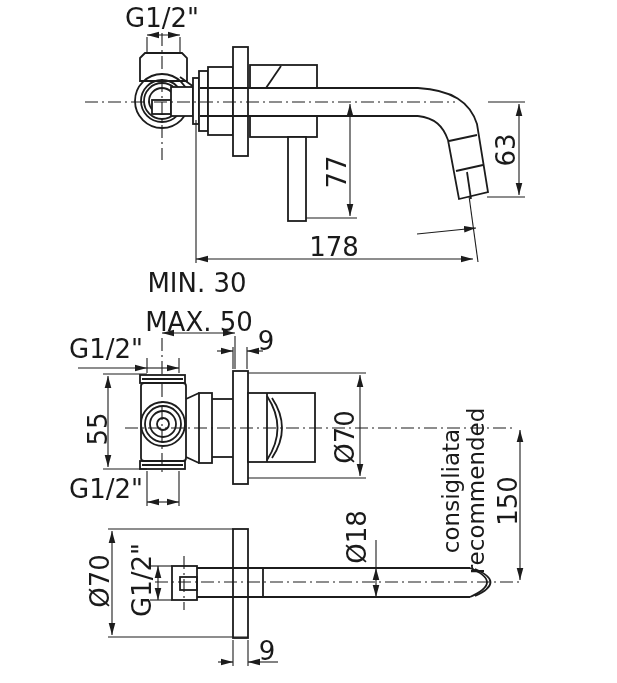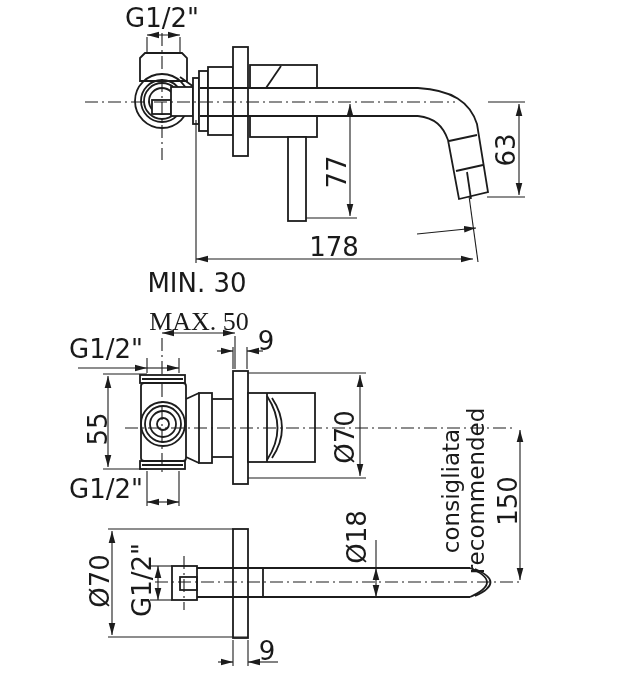--- a/index.html
+++ b/index.html
@@ -186,21 +186,21 @@
       <line class="d" x1="248" y1="662" x2="278" y2="662" marker-start="url(#ar)"></line>
     </g>
   </svg>
 
   <div class="lbl" style="left:112px;top:3px;width:100px;height:30px;">G1/2"</div>
   <div class="lbl rot" style="left:302px;top:157px;width:70px;height:30px;">77</div>
   <div class="lbl rot" style="left:471px;top:135px;width:70px;height:30px;">63</div>
   <div class="lbl" style="left:284px;top:232px;width:100px;height:30px;">178</div>
 
   <div class="lbl" style="left:127px;top:268px;width:140px;height:30px;">MIN. 30</div>
-  <div class="lbl" style="left:129px;top:307px;width:140px;height:30px;font-family:Liberation Serif, serif;">MAX. 50</div>
+  <div class="lbl" style="left:129px;top:307px;width:140px;height:30px;">MAX. 50</div>
   <div class="lbl" style="left:246px;top:326px;width:40px;height:30px;">9</div>
   <div class="lbl" style="left:56px;top:334px;width:100px;height:30px;">G1/2"</div>
   <div class="lbl rot" style="left:63px;top:414px;width:70px;height:30px;">55</div>
   <div class="lbl" style="left:56px;top:474px;width:100px;height:30px;">G1/2"</div>
   <div class="lbl rot" style="left:303px;top:422px;width:84px;height:30px;">Ø70</div>
   <div class="lbl rot small" style="left:376px;top:478px;width:150px;height:26px;">consigliata</div>
   <div class="lbl rot small" style="left:391px;top:478px;width:170px;height:26px;">recommended</div>
   <div class="lbl rot" style="left:468px;top:486px;width:80px;height:30px;">150</div>
   <div class="lbl rot" style="left:322px;top:522px;width:70px;height:30px;">Ø18</div>
 

